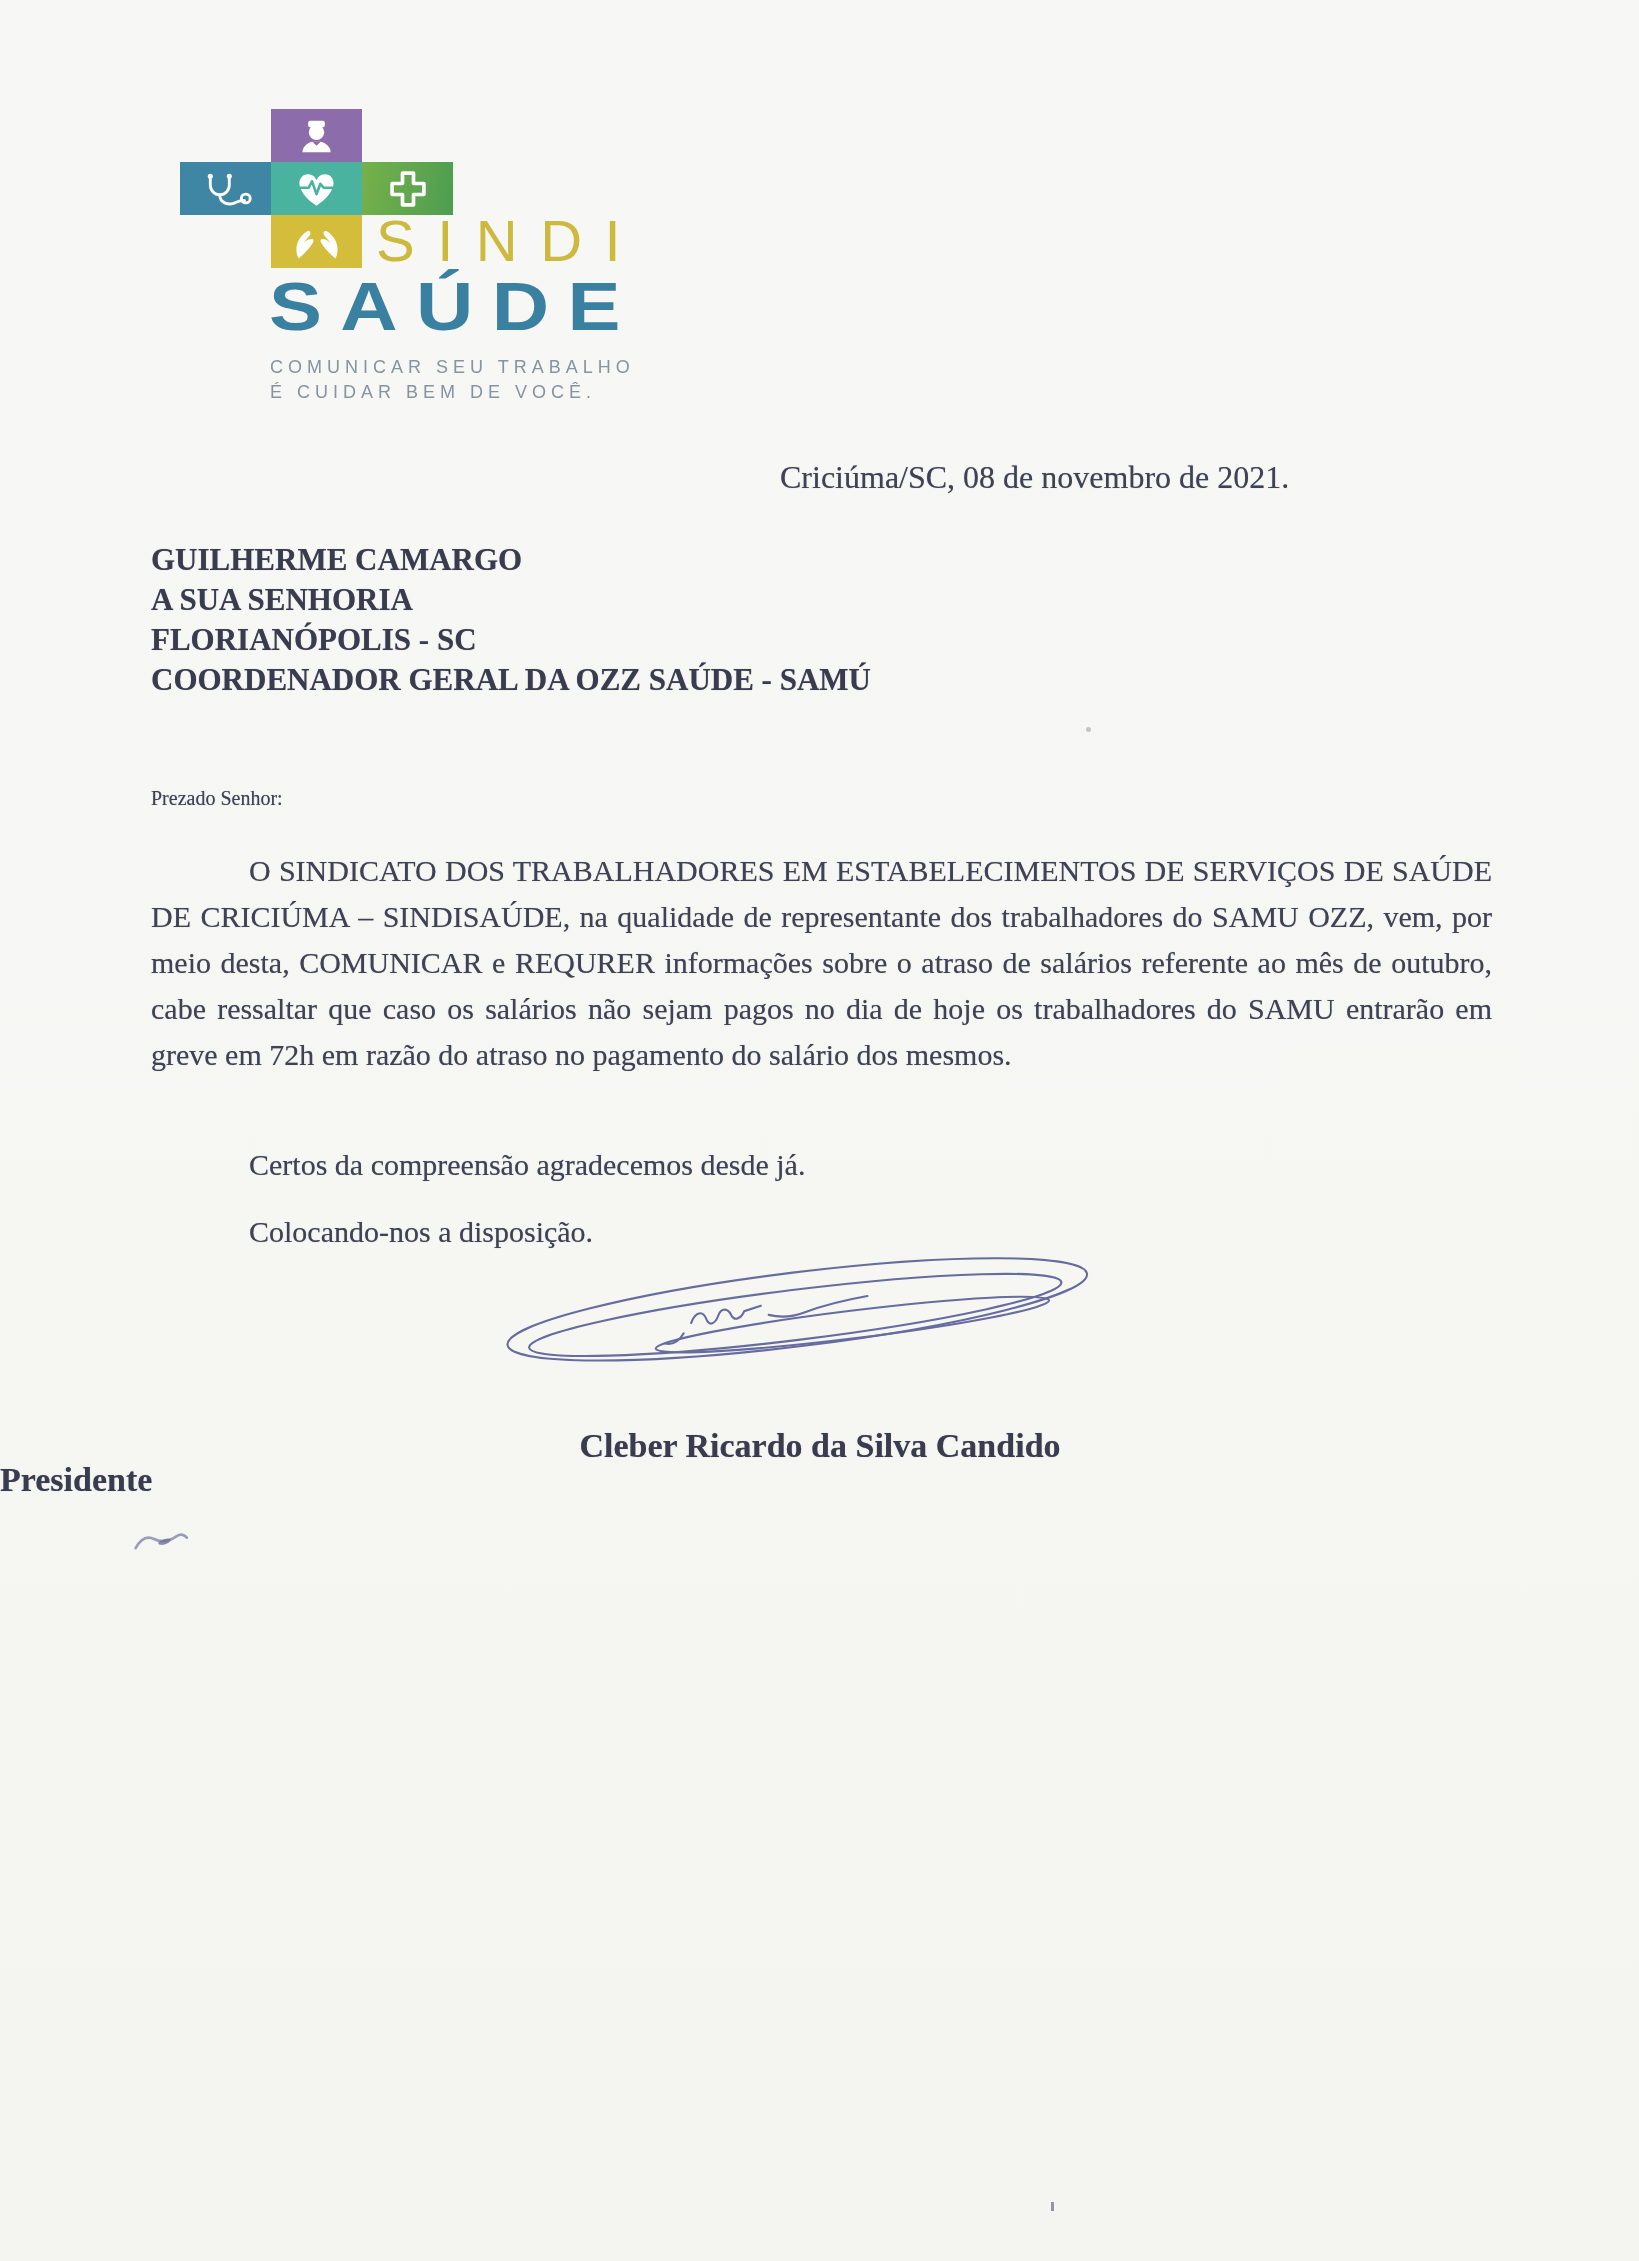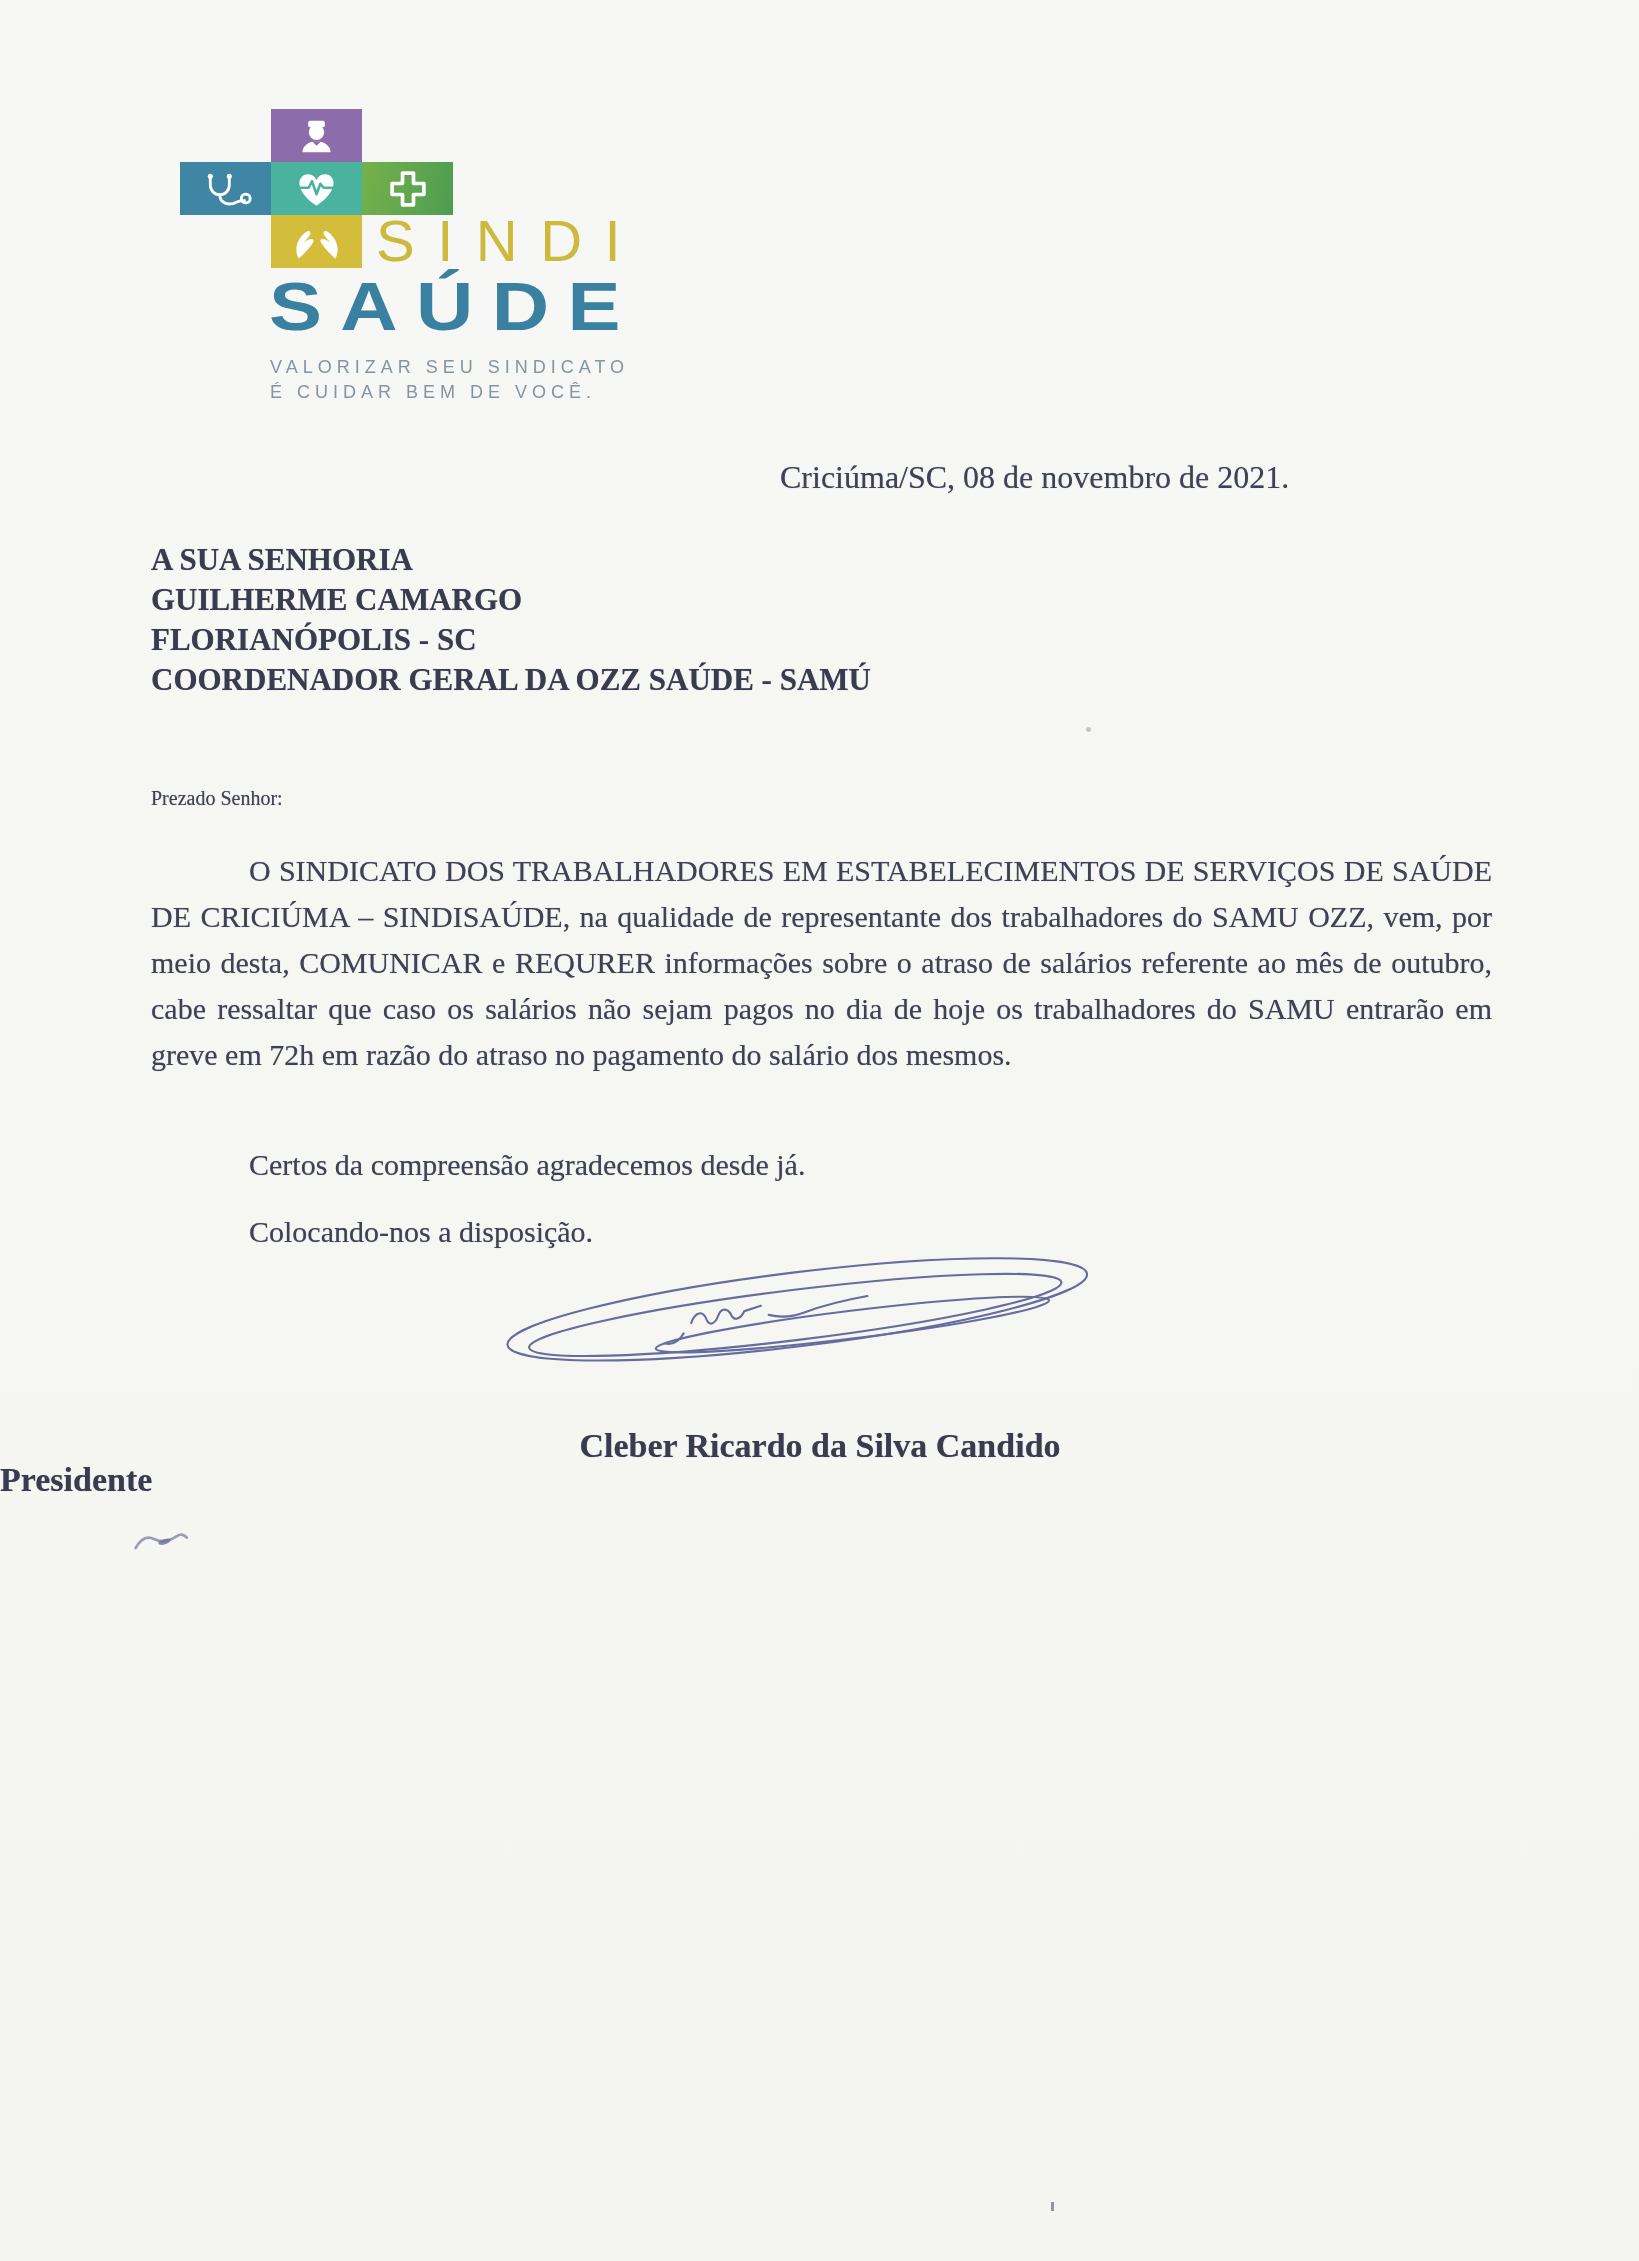--- a/index.html
+++ b/index.html
@@ -102,30 +102,30 @@
       <div class="sq yellow">
         <svg width="60" height="38" viewBox="0 0 90 60">
           <path d="M16,56 C8,42 14,24 28,14 c5,-3.5 9,1 5,6 l-9,11 c11,-9 19,-6 14,1 c-6,9 -14,18 -22,24 Z" fill="#ffffff"></path>
           <path d="M74,56 C82,42 76,24 62,14 c-5,-3.5 -9,1 -5,6 l9,11 c-11,-9 -19,-6 -14,1 c6,9 14,18 22,24 Z" fill="#ffffff"></path>
         </svg>
       </div>
     </div>
     <div class="brand-top">SINDI</div>
     <div class="brand-bottom">SAÚDE</div>
     <div class="tagline">
-      <div>VALORIZAR SEU SINDICATO</div>
+      <div>COMUNICAR SEU TRABALHO</div>
       <div>É CUIDAR BEM DE VOCÊ.</div>
     </div>
   </div>
 
   <div class="doc date-line">Criciúma/SC, 08 de novembro de 2021.</div>
 
   <div class="doc recipient">
+    <div>GUILHERME CAMARGO</div>
     <div>A SUA SENHORIA</div>
-    <div>GUILHERME CAMARGO</div>
     <div>FLORIANÓPOLIS - SC</div>
     <div>COORDENADOR GERAL DA OZZ SAÚDE - SAMÚ</div>
   </div>
 
   <div class="doc salutation">Prezado Senhor:</div>
 
   <div class="doc body-par">O SINDICATO DOS TRABALHADORES EM ESTABELECIMENTOS DE SERVIÇOS DE SAÚDE DE CRICIÚMA – SINDISAÚDE, na qualidade de representante dos trabalhadores do SAMU OZZ, vem, por meio desta, COMUNICAR e REQURER informações sobre o atraso de salários referente ao mês de outubro, cabe ressaltar que caso os salários não sejam pagos no dia de hoje os trabalhadores do SAMU entrarão em greve em 72h em razão do atraso no pagamento do salário dos mesmos.</div>
 
   <div class="doc closing-1">Certos da compreensão agradecemos desde já.</div>
   <div class="doc closing-2">Colocando-nos a disposição.</div>

